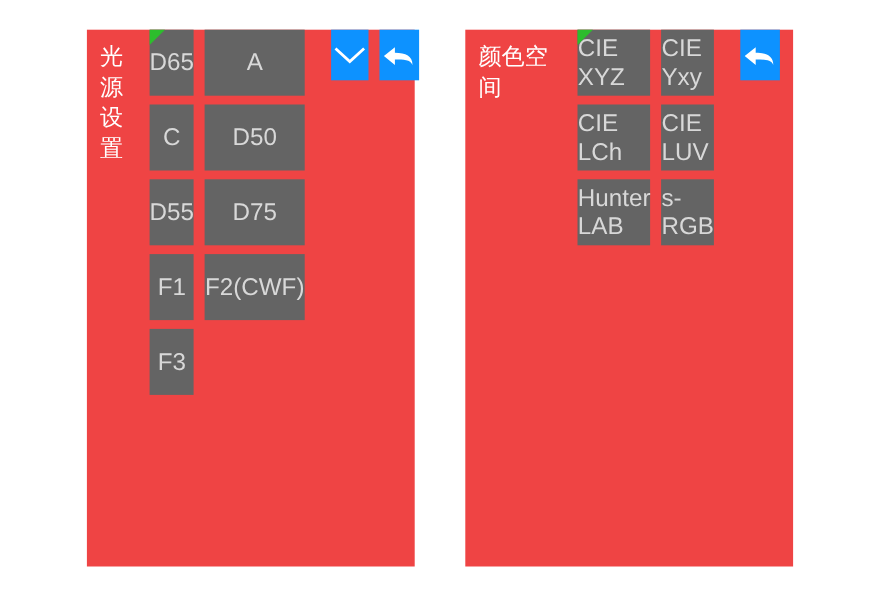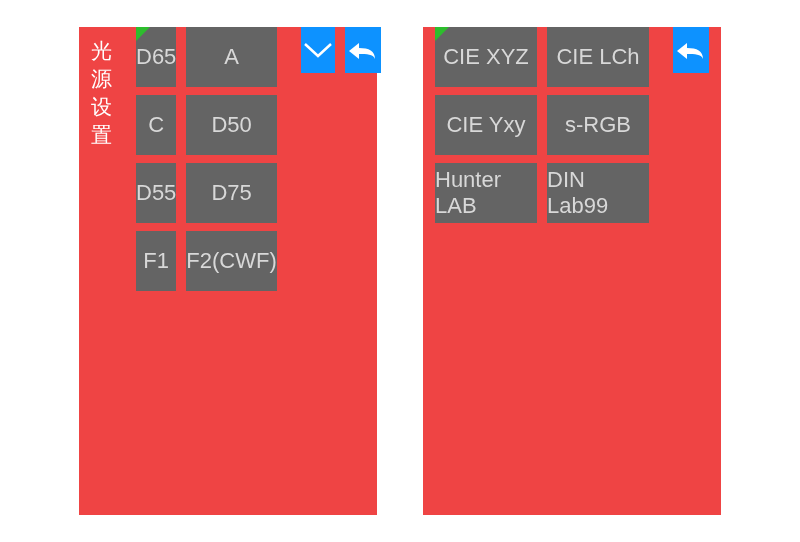--- a/index.html
+++ b/index.html
@@ -85,46 +85,48 @@
     <div class="corner-mark"></div>
     <div class="grid">
       <div class="opt">D65</div>
       <div class="opt">A</div>
       <div class="opt">C</div>
       <div class="opt">D50</div>
       <div class="opt">D55</div>
       <div class="opt">D75</div>
       <div class="opt">F1</div>
       <div class="opt">F2(CWF)</div>
+      <div class="opt">F3</div>
     </div>
   </div>
   <div class="footer">
     <div class="fbtn">
       <svg width="34" height="20" viewBox="0 0 34 20">
           <polyline points="4,4 17,16 30,4" fill="none" stroke="#fff" stroke-width="2.5"></polyline>
         </svg>
     </div>
     <div class="fbtn">
       <svg width="36" height="22" viewBox="0 0 36 22">
           <path d="M4 12 L14 4 L14 9 C24 9 30 12 30 20 C28 15 22 15 14 15 L14 20 Z" fill="#fff"></path>
         </svg>
     </div>
   </div>
 </div>
 
 <div class="panel">
+  <div class="panel-title">颜色空间</div>
   <div class="grid-area">
     <div class="corner-mark"></div>
     <div class="grid">
       <div class="opt">CIE XYZ</div>
+      <div class="opt">CIE Yxy</div>
       <div class="opt">CIE LCh</div>
-      <div class="opt">CIE Yxy</div>
+      <div class="opt">CIE LUV</div>
+      <div class="opt">Hunter LAB</div>
       <div class="opt">s-RGB</div>
-      <div class="opt">Hunter LAB</div>
-      <div class="opt">DIN Lab99</div>
     </div>
   </div>
   <div class="footer">
     <div class="fbtn fbtn-full">
       <svg width="36" height="22" viewBox="0 0 36 22">
           <path d="M4 12 L14 4 L14 9 C24 9 30 12 30 20 C28 15 22 15 14 15 L14 20 Z" fill="#fff"></path>
         </svg>
     </div>
   </div>
 </div>

